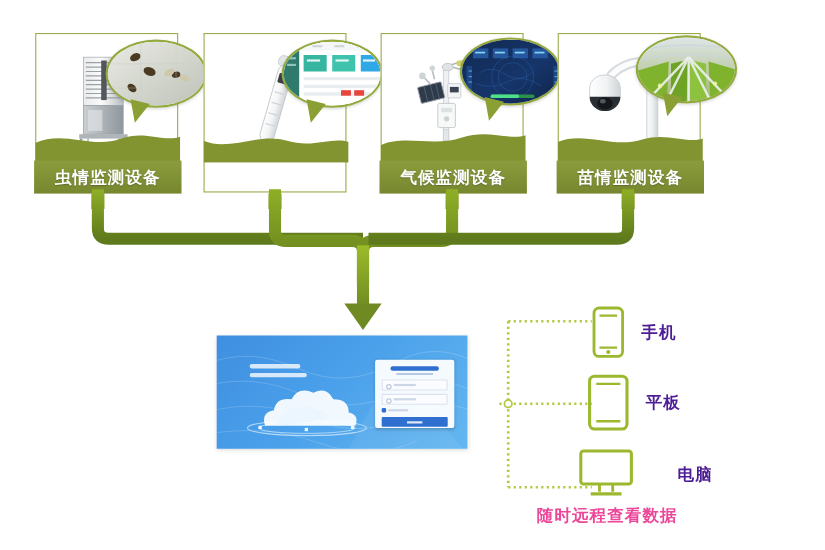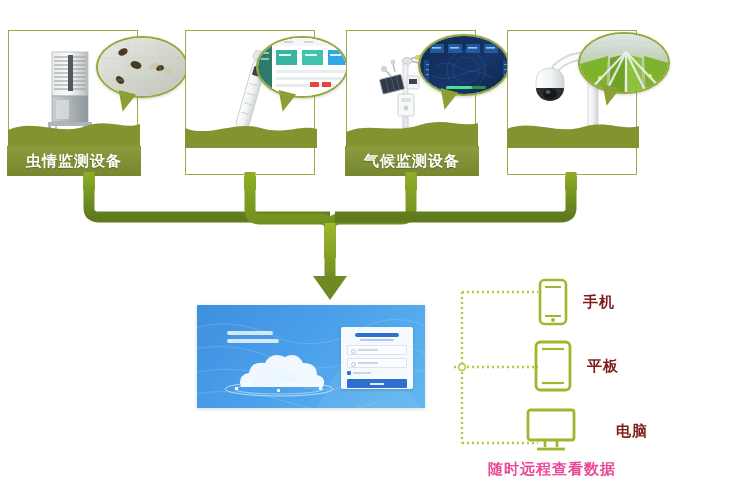--- a/index.html
+++ b/index.html
@@ -67,30 +67,30 @@
   .lcheck i{width:4px;height:4px;background:#2f6fd0;border-radius:1px;display:block;}
   .lcheck u{display:block;width:18px;height:2px;background:#ccd6e6;
             text-decoration:none;filter:blur(.3px);}
   .lbtn{height:9px;background:#2f6fd0;border-radius:1px;position:relative;}
   .lbtn::after{content:"";position:absolute;left:50%;top:3.5px;margin-left:-7px;
           width:14px;height:2px;background:rgba(255,255,255,.85);filter:blur(.3px);}
 
   
   #dots{position:absolute;left:452px;top:280px;width:90px;height:175px;}
   .devrow{position:absolute;display:flex;align-items:center;gap:14px;}
-  .devlabel{font-size:15px;font-weight:bold;color:#7f1d1d;letter-spacing:1px;}
+  .devlabel{font-size:15px;font-weight:bold;color:#4c1d95;letter-spacing:1px;}
   #caption{position:absolute;left:488px;top:460px;font-size:15px;
            font-weight:bold;color:#ec4899;letter-spacing:1px;}
 </style>
 </head>
 <body>
 
 <div id="stage">
 
-  <div class="card" style="left:8px;">
+  <div class="card" style="left:32px;">
     <div class="photo">
       <svg width="74" height="100" viewBox="0 0 74 100">
         <defs>
           <linearGradient id="mtl1" x1="0" y1="0" x2="1" y2="0">
             <stop offset="0" stop-color="#e9ebec"></stop>
               <stop offset=".45" stop-color="#fbfbfb"></stop>
             <stop offset="1" stop-color="#b9bdc0"></stop>
           </linearGradient>
           <linearGradient id="mtl2" x1="0" y1="0" x2="1" y2="0">
             <stop offset="0" stop-color="#c9ced1"></stop>
@@ -329,20 +329,21 @@
         <path d="M14 44 a14 13 0 0 0 28 0 Z" fill="#2a2f33"></path>
         <ellipse cx="28" cy="50" rx="7" ry="5.5" fill="#14181b"></ellipse>
         <ellipse cx="26" cy="48" rx="2.6" ry="2" fill="#51585e"></ellipse>
       </svg>
     </div>
     <div class="grass">
       <svg width="132" height="34" viewBox="0 0 132 34">
         <path d="M0 15 C24 5, 50 21, 76 13 C100 6, 116 17, 132 12 L132 34 L0 34 Z" fill="#82942f"></path>
       </svg>
     </div>
+    <div class="cardlabel">苗情监测设备</div>
   </div>
   <div class="bubble" style="left:578px;top:32px;">
     <div class="inner">
       <svg width="92" height="62" viewBox="0 0 92 62" preserveAspectRatio="none">
         <defs>
             <linearGradient id="gh" x1="0" y1="0" x2="0" y2="1">
           <stop offset="0" stop-color="#dfe6e8"></stop>
               <stop offset="1" stop-color="#9fb36a"></stop>
             </linearGradient>
           </defs>

